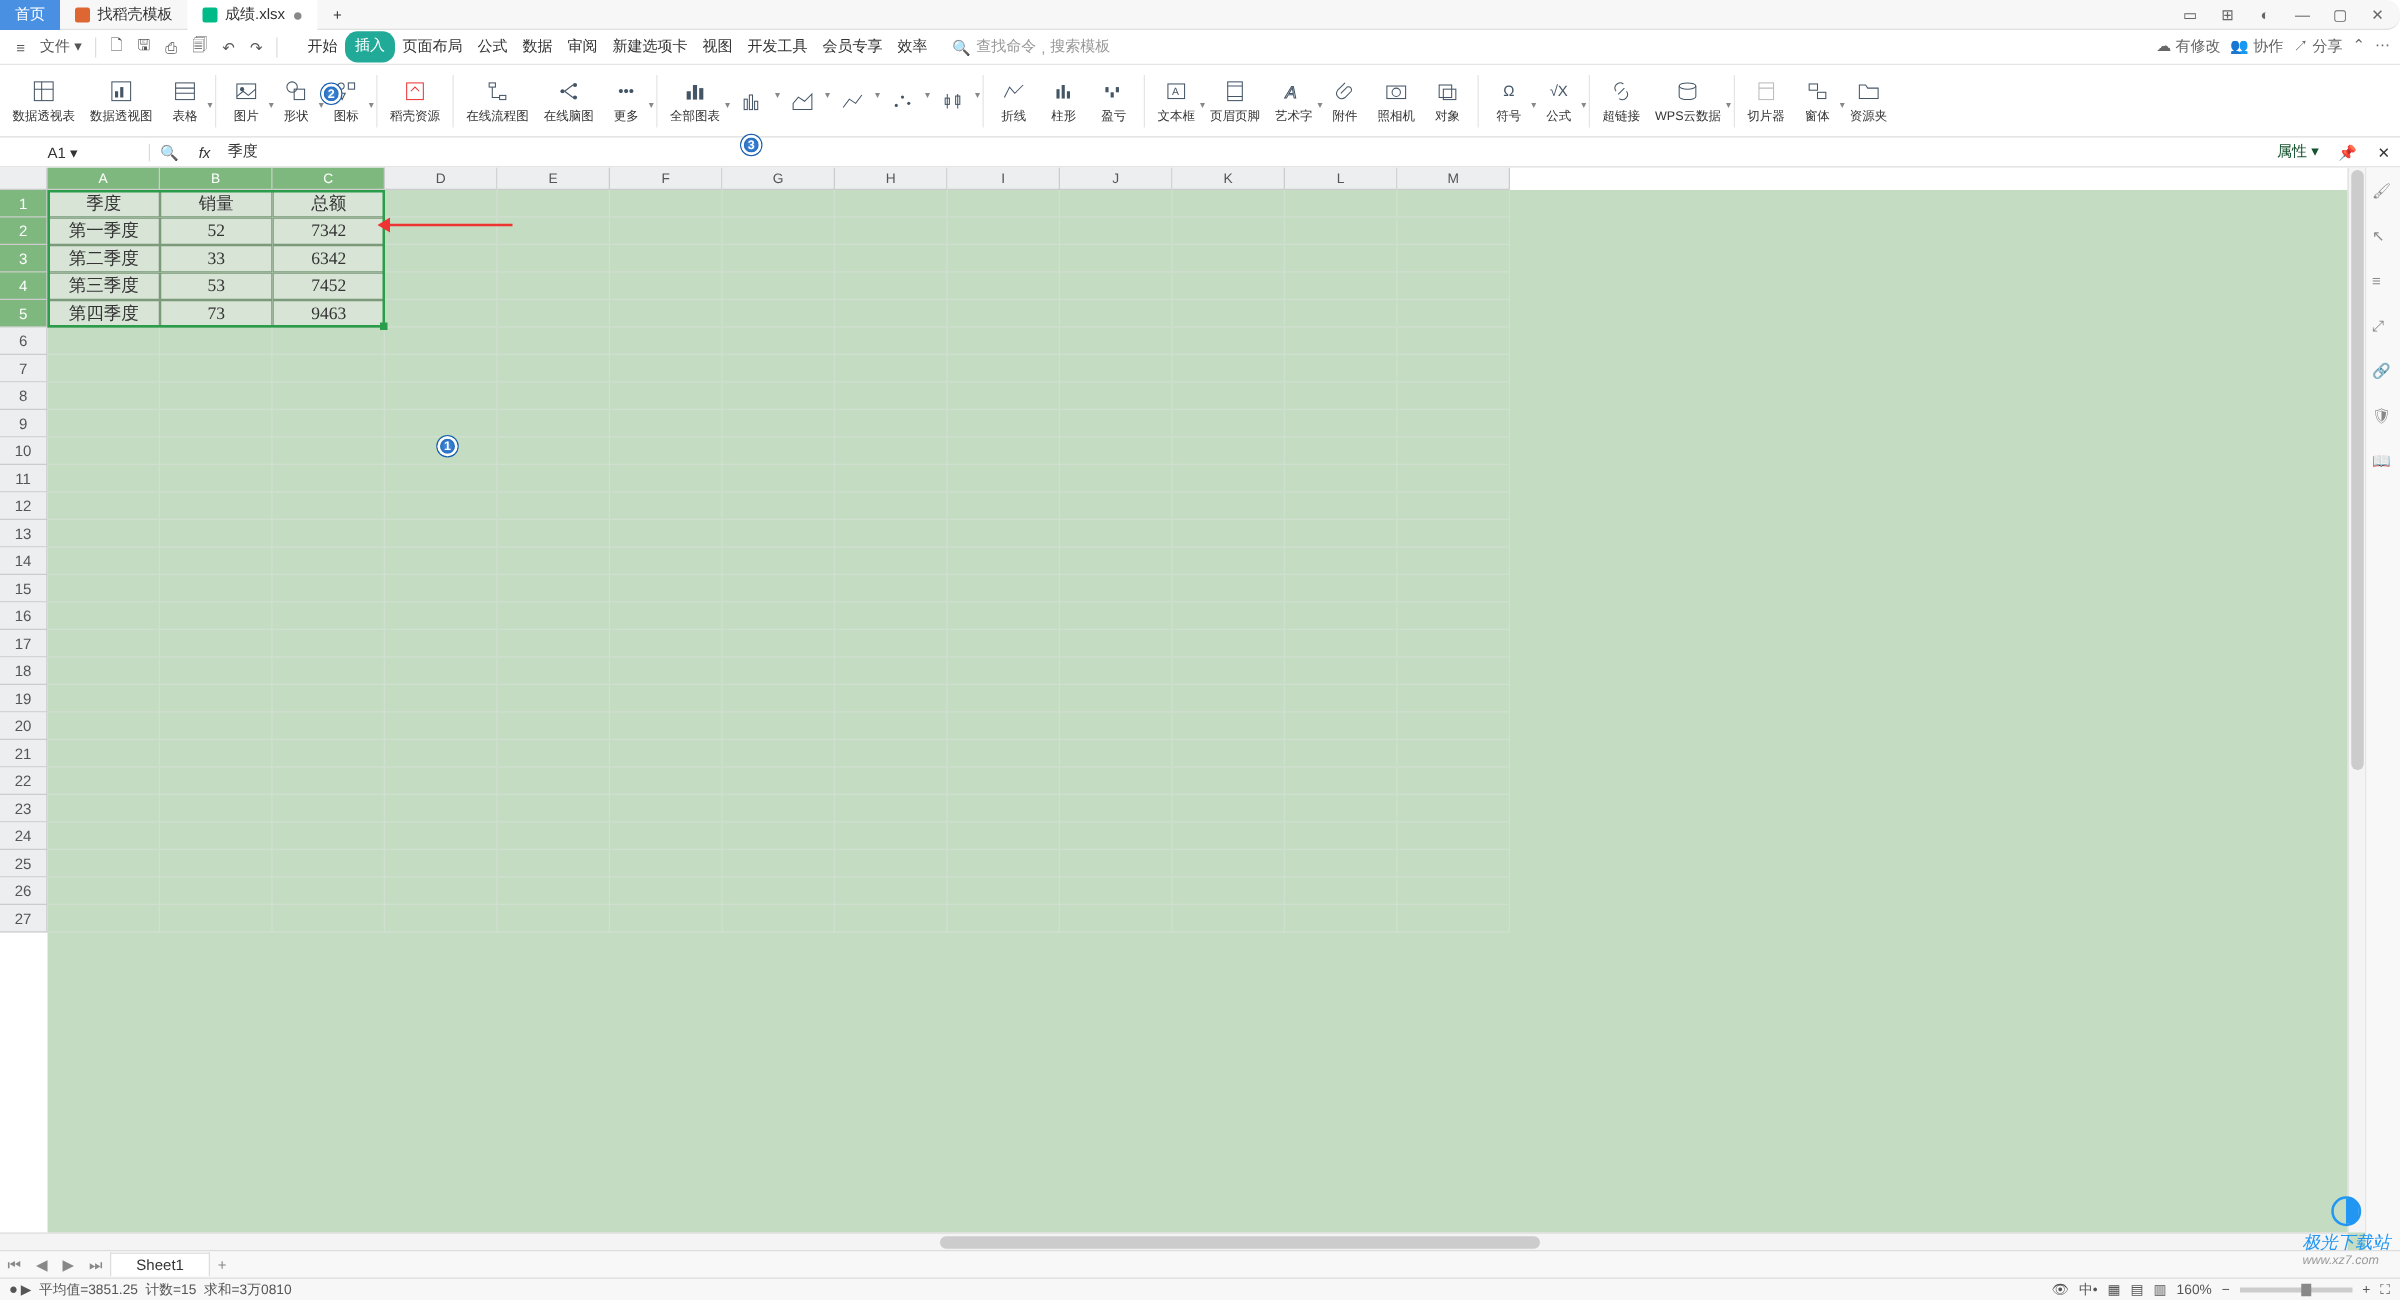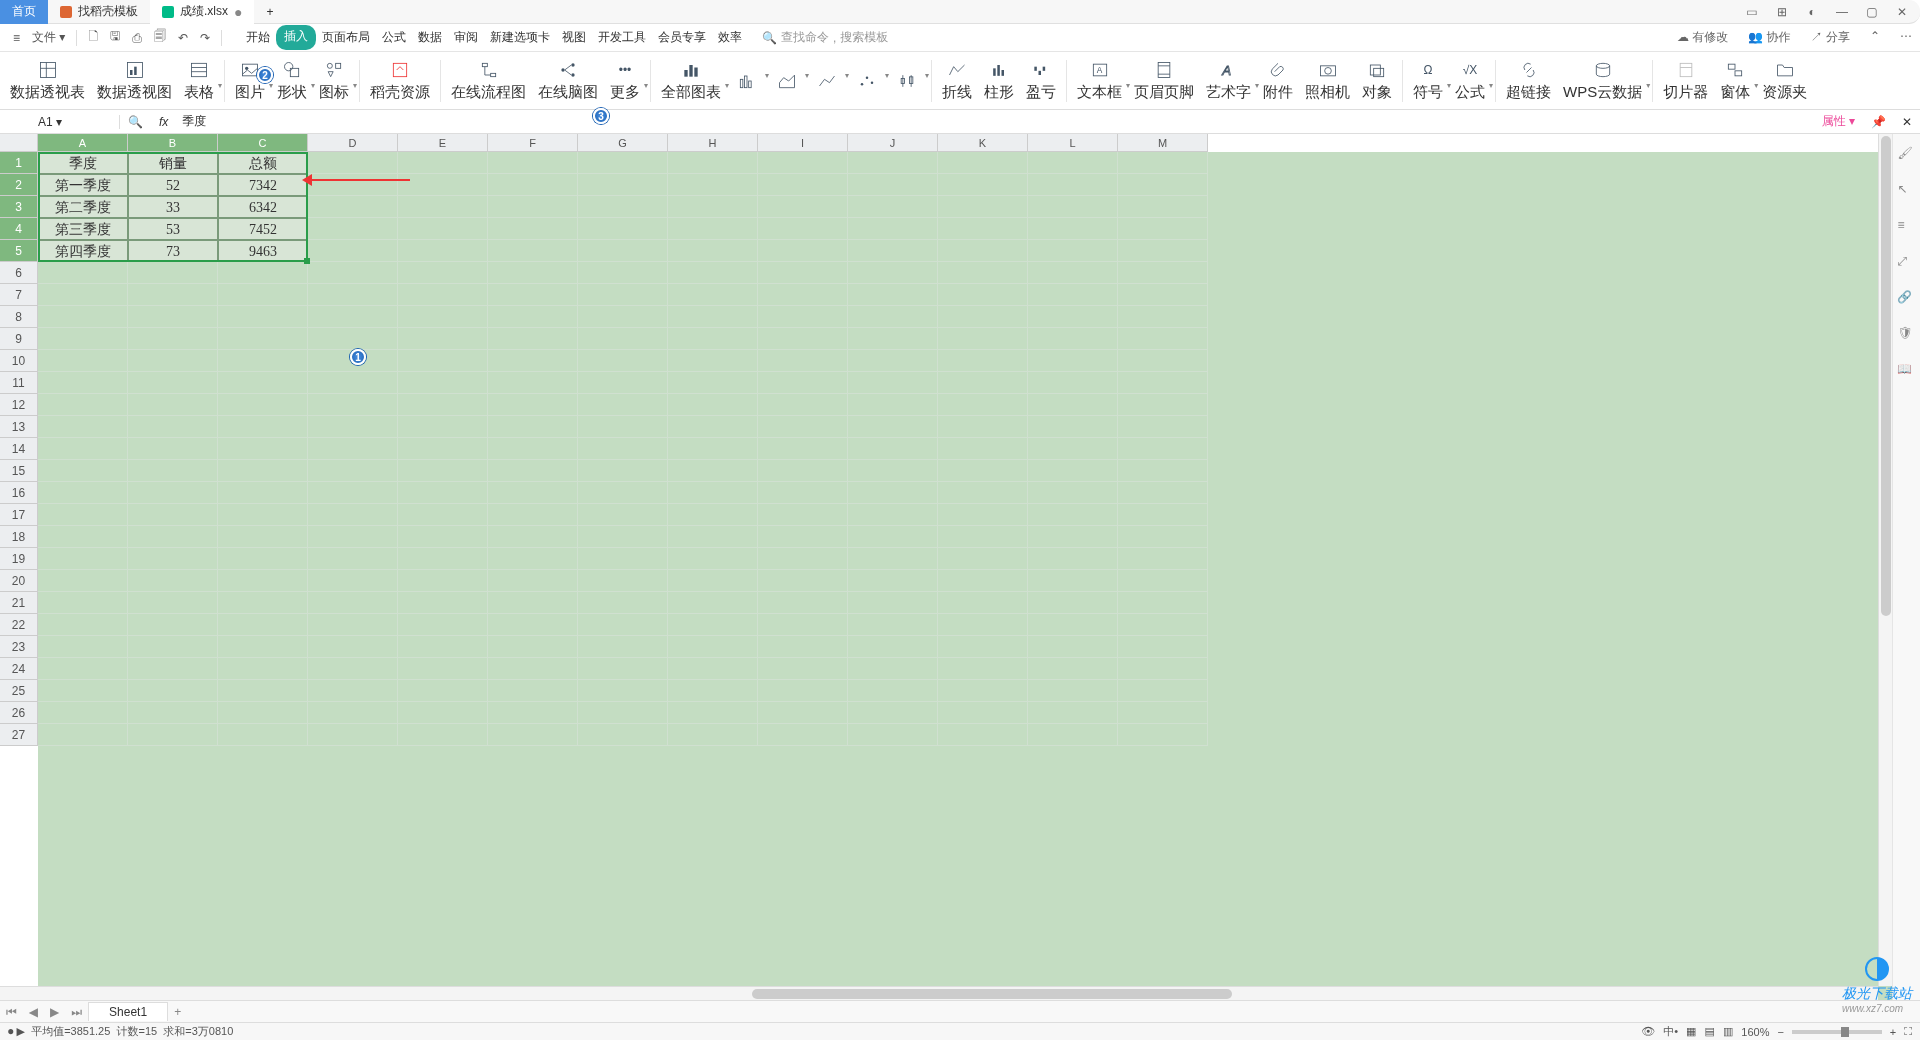--- a/index.html
+++ b/index.html
@@ -15,36 +15,36 @@
   .titlebar-right { margin-left: auto; display: flex; gap: 10px; padding-right: 8px; }
   .win-btn { width: 20px; height: 20px; display: flex; align-items: center; justify-content: center; color: #666; cursor: pointer; }
 
   .qat { display: flex; align-items: center; height: 28px; background: #fff; border-bottom: 1px solid #e5e5e5; padding: 0 8px; gap: 2px; }
   .qat-btn { padding: 3px 5px; cursor: pointer; color: #555; }
   .qat-sep { width: 1px; height: 16px; background: #ddd; margin: 0 4px; }
   .menu-tabs { display: flex; margin-left: 12px; }
   .menu-tab { padding: 4px 6px; cursor: pointer; color: #333; }
   .menu-tab.active { background: #2a9; color: #fff; border-radius: 10px; padding: 3px 8px; }
   .qat-search { display: flex; align-items: center; gap: 4px; color: #999; margin-left: 12px; }
-  .qat-right { margin-left: auto; display: flex; gap: 20px; color: #666; }
+  .qat-right { margin-left: auto; display: flex; gap: 8px; color: #666; }
 
   .ribbon { display: flex; align-items: center; height: 58px; background: #fff; border-bottom: 1px solid #ddd; padding: 0 4px; }
   .rgrp { display: flex; flex-direction: column; align-items: center; padding: 2px 6px; min-width: 40px; cursor: pointer; position: relative; }
   .rgrp .ric { width: 22px; height: 22px; display: flex; align-items: center; justify-content: center; color: #456; }
-  .rgrp .rlbl { font-size: 15px; color: #333; margin-top: 2px; white-space: nowrap; }
+  .rgrp .rlbl { font-size: 10px; color: #333; margin-top: 2px; white-space: nowrap; }
   .rsep { width: 1px; height: 42px; background: #e5e5e5; margin: 0 4px; }
   .dd::after { content: "▾"; font-size: 8px; color: #888; position: absolute; bottom: 14px; right: -2px; }
   .blue-link { color: #2196F3; }
   .grayed { color: #bbb; }
 
   .formula-bar { display: flex; align-items: center; height: 24px; border-bottom: 1px solid #ddd; }
   .name-box { display: flex; align-items: center; width: 120px; border-right: 1px solid #ddd; padding-left: 38px; }
   .fx-btn { padding: 0 8px; }
   .formula-input { flex: 1; padding: 0 6px; }
-  .props-btn { padding: 0 8px; color: #ec4899; }
+  .props-btn { padding: 0 8px; color: #14532d; }
 
   .main { display: flex; height: calc(100vh - 24px - 28px - 58px - 24px - 22px - 18px); }
   .grid-wrap { flex: 1; position: relative; overflow: hidden; }
   .corner { position: absolute; left: 0; top: 0; width: 38px; height: 18px; background: #eceef0; border-right: 1px solid #ccc; border-bottom: 1px solid #ccc; }
   .col-headers { position: absolute; left: 38px; top: 0; height: 18px; display: flex; }
   .ch { width: 90px; border-right: 1px solid #ccc; border-bottom: 1px solid #ccc; background: #eceef0; text-align: center; line-height: 18px; color: #555; font-size: 11px; }
   .ch.sel { background: #7fb87f; color: #fff; }
   .row-headers { position: absolute; left: 0; top: 18px; width: 38px; }
   .rh { height: 22px; border-right: 1px solid #ccc; border-bottom: 1px solid #ccc; background: #eceef0; text-align: center; line-height: 22px; color: #555; font-size: 12px; }
   .rh.sel { background: #7fb87f; color: #fff; }

